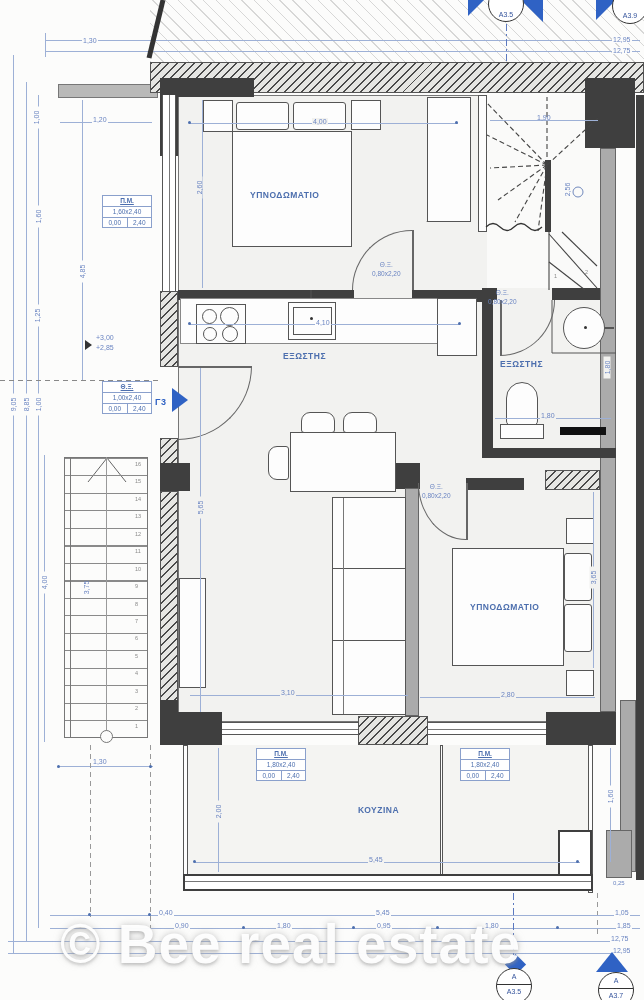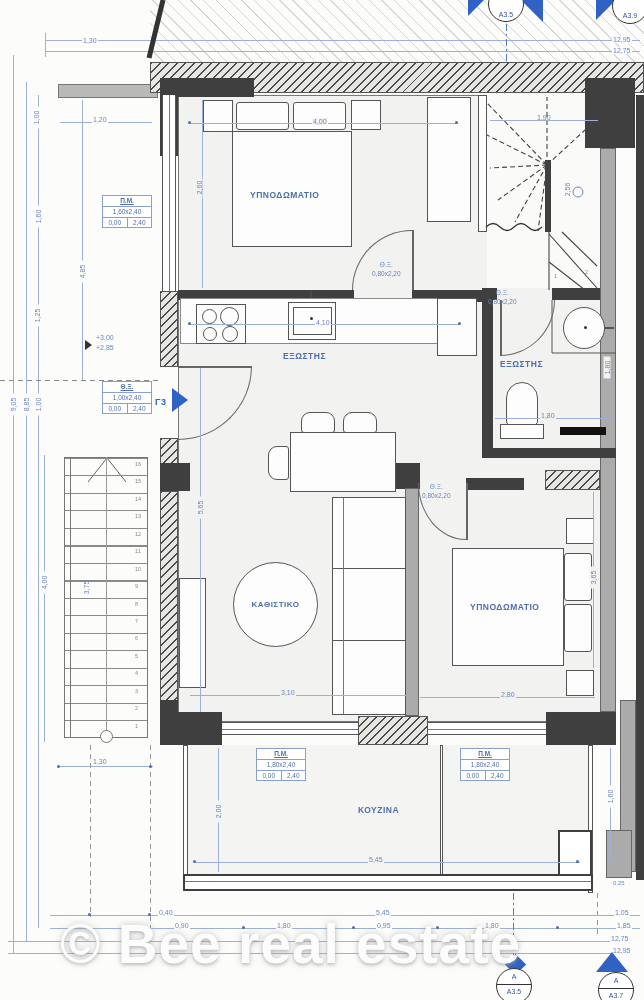--- a/index.html
+++ b/index.html
@@ -203,23 +203,20 @@
   <div class="furn" style="left:301px;top:412px;width:34px;height:21px;border-radius:9px 9px 3px 3px;"></div>
   <div class="furn" style="left:343px;top:412px;width:34px;height:21px;border-radius:9px 9px 3px 3px;"></div>
   <div class="furn" style="left:268px;top:446px;width:21px;height:34px;border-radius:9px 3px 3px 9px;"></div>
   <div class="furn" style="left:290px;top:432px;width:106px;height:60px;"></div>
 
   <div class="furn" style="left:332px;top:497px;width:74px;height:218px;">
     <div class="abs" style="left:0;top:70px;width:100%;height:1px;background:#555;"></div>
     <div class="abs" style="left:0;top:142px;width:100%;height:1px;background:#555;"></div>
     <div class="abs" style="left:10px;top:0;width:1px;height:100%;background:#777;"></div>
   </div>
-  <div class="furn circ" style="left:233px;top:562px;width:85px;height:85px;display:flex;align-items:center;justify-content:center;">
-    <span class="rlabel" style="position:static;font-size:8px;">ΚΑΘΙΣΤΙΚΟ</span>
-  </div>
   <div class="furn" style="left:179px;top:578px;width:27px;height:110px;"></div>
 
   <div class="furn" style="left:452px;top:548px;width:112px;height:118px;"></div>
   <div class="furn" style="left:564px;top:553px;width:28px;height:48px;border-radius:3px;"></div>
   <div class="furn" style="left:564px;top:604px;width:28px;height:48px;border-radius:3px;"></div>
   <div class="furn" style="left:566px;top:518px;width:28px;height:26px;"></div>
   <div class="furn" style="left:566px;top:670px;width:28px;height:26px;"></div>
 
   <div class="arc" style="left:352px;top:230px;width:60px;height:60px;border-left:1px solid #666;border-top:1px solid #666;border-radius:100% 0 0 0;"></div>
   <div class="leaf" style="left:412px;top:230px;width:1.5px;height:60px;"></div>

